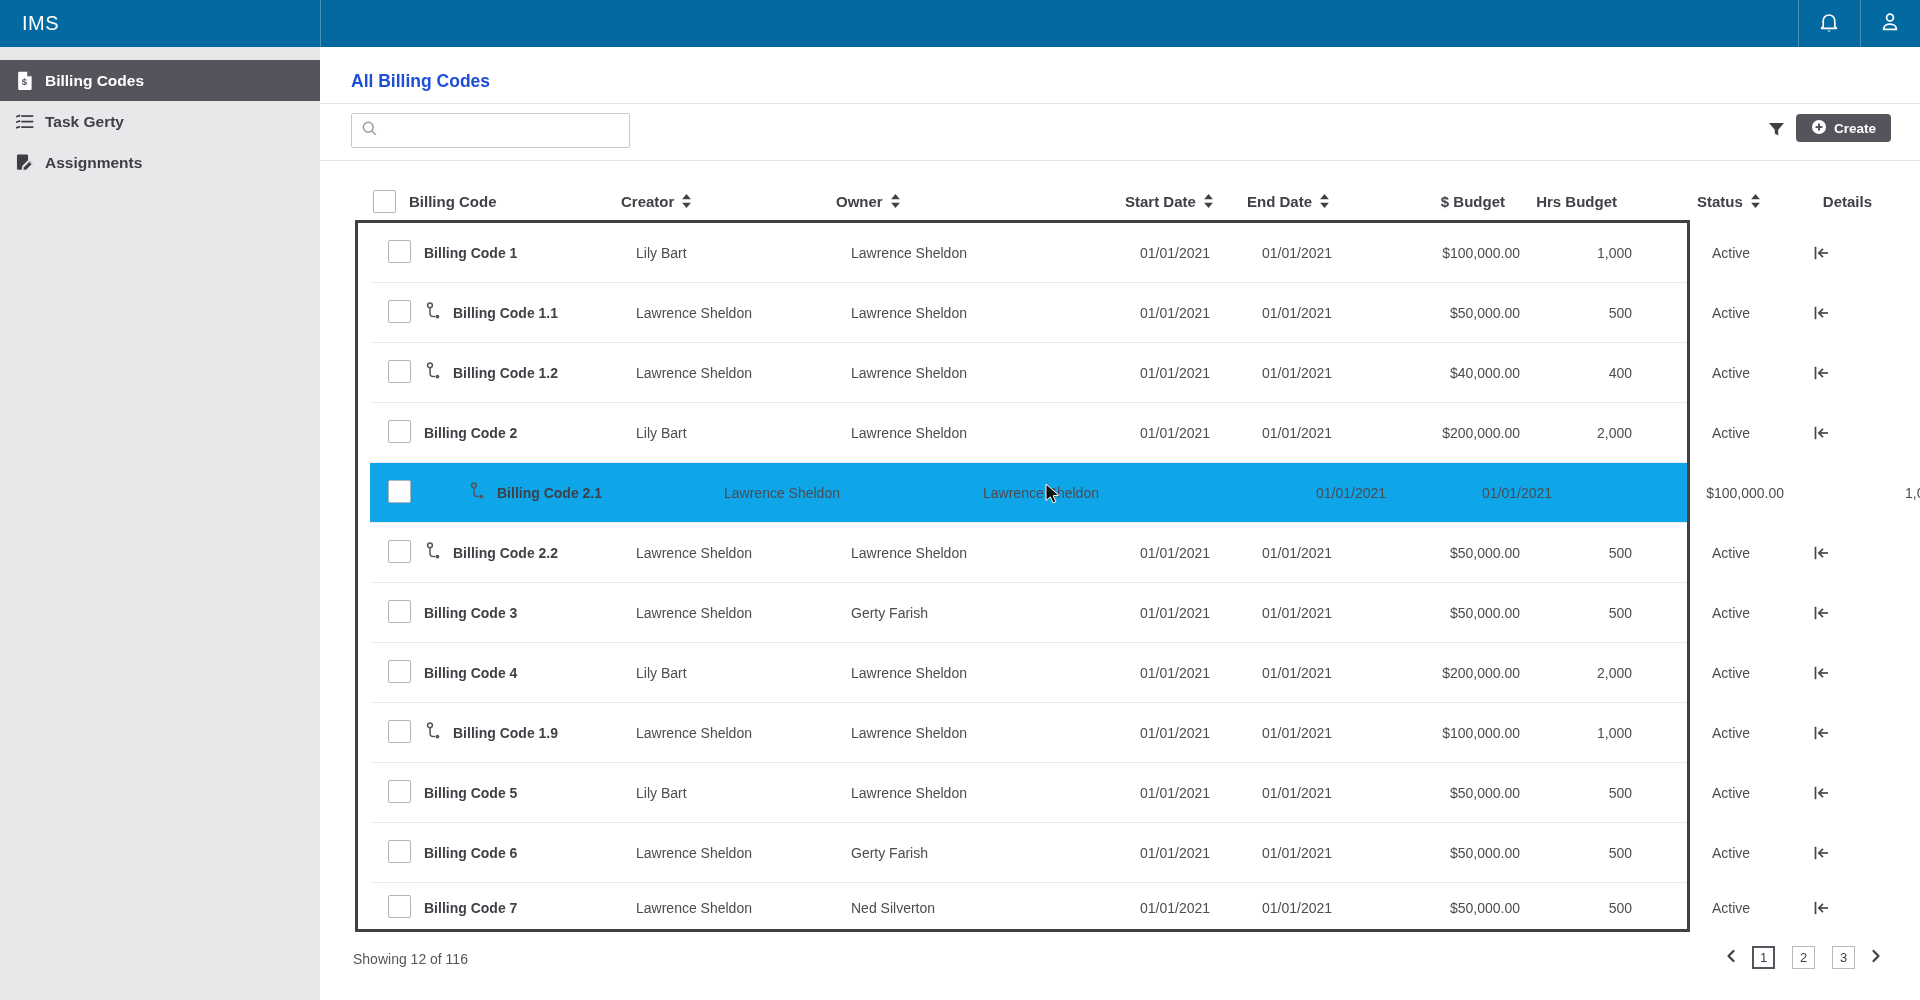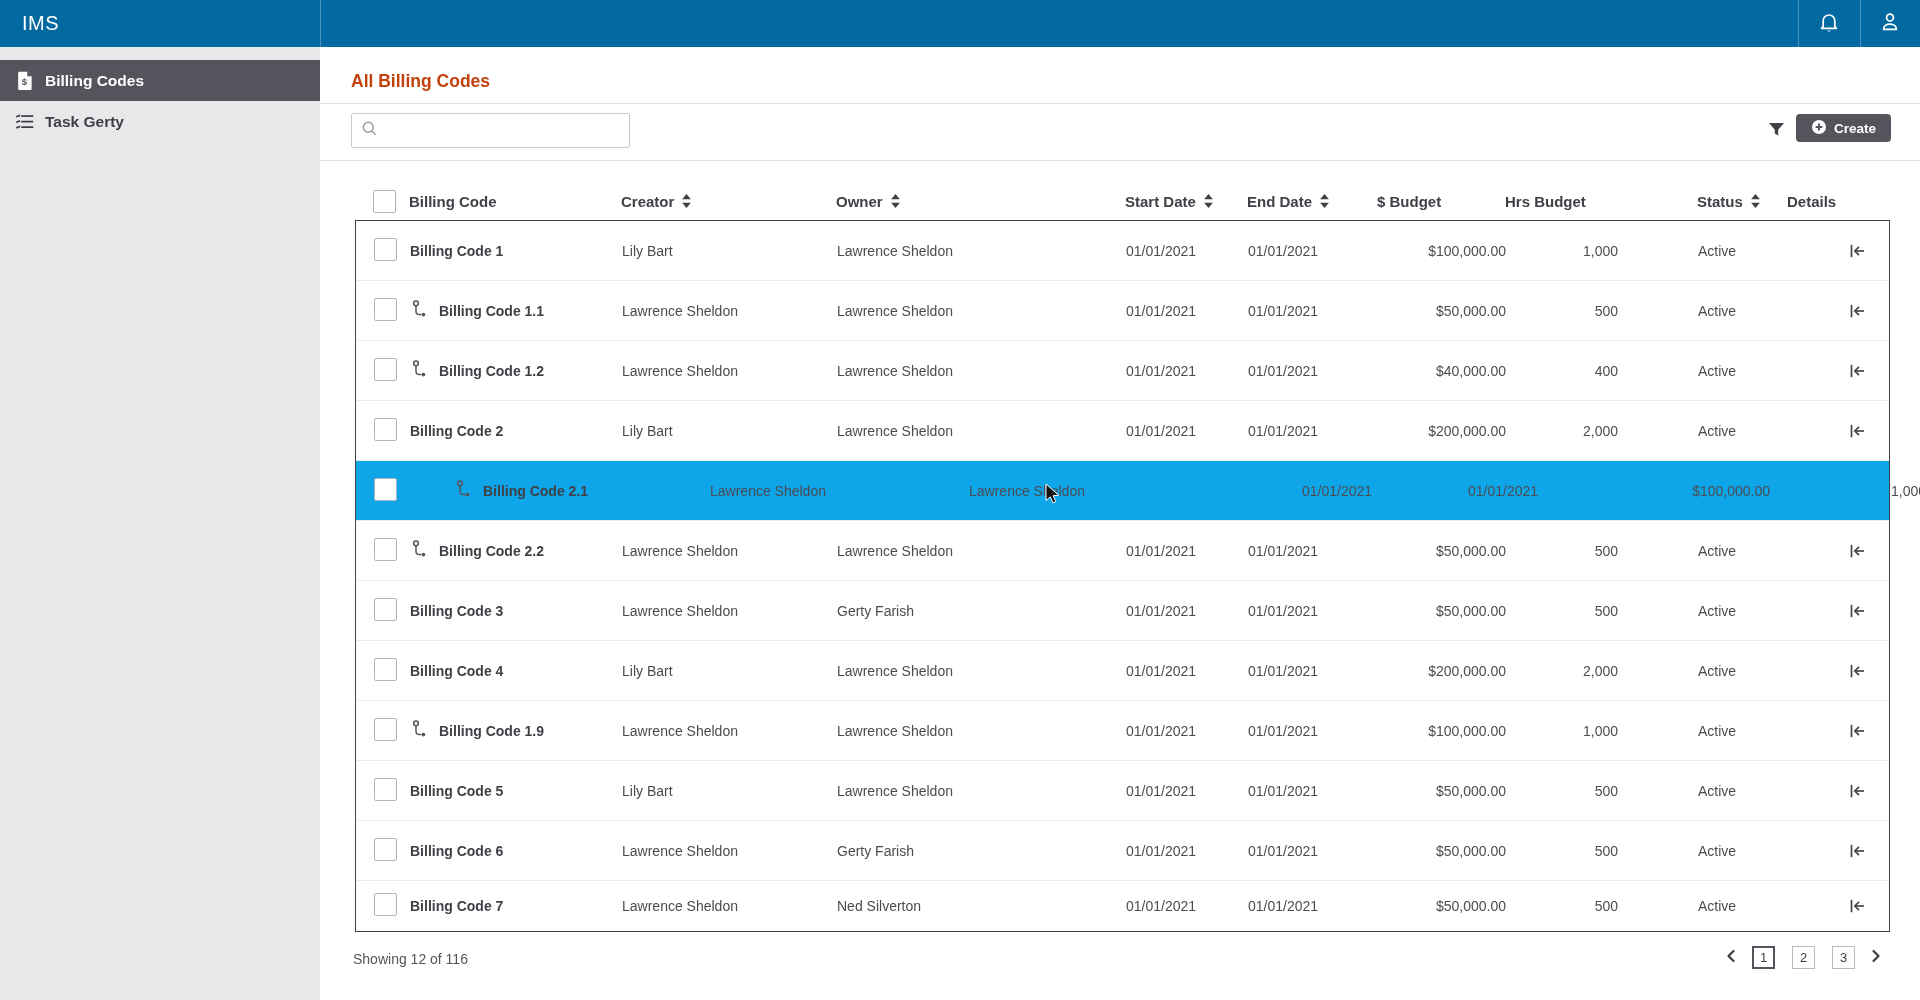--- a/index.html
+++ b/index.html
@@ -20,47 +20,47 @@
   .nav-item { height:41px; display:flex; align-items:center; padding-left:15px; gap:11px;
     font-size:15.5px; font-weight:700; color:#3e3f45; cursor:pointer; }
   .nav-item.active { background:#54555c; color:#fff; }
   .nav-icon-slot { width:19px; height:19px; display:flex; align-items:center; justify-content:center; }
   .nav-icon-slot svg { display:block; }
   .doc-cutout { fill:#e8e8ea; }
   .nav-item.active .doc-cutout { fill:#54555c; }
 
   
   .content { position:absolute; left:320px; top:47px; width:1600px; height:953px; background:#fff; }
-  .page-title { position:absolute; left:31px; top:24px; font-size:17.5px; font-weight:700; color:#c2410c; }
+  .page-title { position:absolute; left:31px; top:24px; font-size:17.5px; font-weight:700; color:#1d4ed8; }
   .hdivider { position:absolute; left:0; width:1600px; height:1px; background:#e3e3e5; }
   .div1 { top:56px; } .div2 { top:113px; }
 
   .search-wrap { position:absolute; left:31px; top:66px; width:279px; height:35px;
     border:1px solid #c9cacc; border-radius:2px; display:flex; align-items:center; padding:0 9px; gap:7px; background:#fff; }
   .search-wrap input { border:none; outline:none; flex:1; font-size:14px; font-family:inherit; color:#3f4147; background:transparent; }
 
   .filter-btn { position:absolute; left:1441px; top:71px; width:30px; height:26px; border:none; background:transparent;
     display:flex; align-items:center; justify-content:center; cursor:pointer; }
   .create-btn { position:absolute; left:1476px; top:67px; width:95px; height:28px; background:#54555c; color:#fff;
     border:none; border-radius:4px; display:flex; align-items:center; justify-content:center; gap:7px;
     font-size:13.5px; font-weight:700; font-family:inherit; cursor:pointer; }
 
   
   .grid-row { display:grid;
     grid-template-columns:36px 212px 215px 289px 122px 130px 128px 112px 1fr 85px;
     align-items:center; padding:0 18px; }
   .table-header { position:absolute; left:35px; top:135px; width:1535px; height:38px;
     font-size:15px; font-weight:700; color:#3f4147; }
   .hcell { display:flex; align-items:center; gap:8px; }
-  .hcell.align-right { }
+  .hcell.align-right { justify-content:flex-end; }
   .hcell.col-status { padding-left:80px; }
   .sort-icon { display:flex; }
 
-  .card { position:absolute; left:35px; top:173px; width:1535px; height:712px;
-    border:1px solid #404040; background:#fff; }
+  .card { position:absolute; left:35px; top:173px; width:1335px; height:712px;
+    border:3px solid #404040; background:#fff;padding-left:12px; }
   .row { height:60px; border-bottom:1px solid #ebebed; font-size:14px; color:#4b4c51; cursor:pointer; }
   .row:last-child { border-bottom:none; height:50px; }
   .row.hover { background:#0ea5e9;gap:44px; }
   .name-cell { display:flex; align-items:center; gap:9px; font-weight:700; color:#3f4146; }
   .cell.right { text-align:right; }
   .cell.status { padding-left:80px; }
   .cell.details { display:flex; justify-content:flex-end; padding-right:3px; }
   .details-icon { display:flex; cursor:pointer; }
 
   .checkbox { width:23px; height:23px; border:1px solid #b3b4b7; border-radius:2px; background:#fff;
@@ -122,20 +122,30 @@
               <line x1="9" y1="3.5" x2="22" y2="3.5"></line>
       <line x1="2.5" y1="11" x2="5.5" y2="10"></line>
               <line x1="9" y1="10.5" x2="22" y2="10.5"></line>
       <line x1="2.5" y1="18" x2="5.5" y2="17"></line>
               <line x1="9" y1="17.5" x2="22" y2="17.5"></line>
     </g>
   </svg>
 </span>
     <span class="nav-label">Task Gerty</span>
   </div>
+      <div class="nav-item">
+    <span class="nav-icon-slot">
+  <svg width="20" height="19" viewBox="0 0 24 24">
+    <path fill="currentColor" d="M4 2h11a1.5 1.5 0 0 1 1.5 1.5V9l-7.2 7.2-.8 4.8H4a1.5 1.5 0 0 1-1.5-1.5v-16A1.5 1.5 0 0 1 4 2z"></path>
+    <path fill="currentColor" d="m11.3 17.9 7.8-7.8 3 3-7.8 7.8-3.7.7z"></path>
+    <path fill="#e8e8ea" d="m17.9 11.3 1.1-1.1 3 3-1.1 1.1z" class="doc-cutout"></path>
+  </svg>
+</span>
+    <span class="nav-label">Assignments</span>
+  </div>
     </div>
 </nav>
 
 <main class="content">
   <h1 class="page-title">All Billing Codes</h1>
   <div class="hdivider div1"></div>
 
   <div class="search-wrap">
     <span>
       <svg width="17" height="17" viewBox="0 0 18 18" fill="none" stroke="#9b9ca0" stroke-width="1.6">

